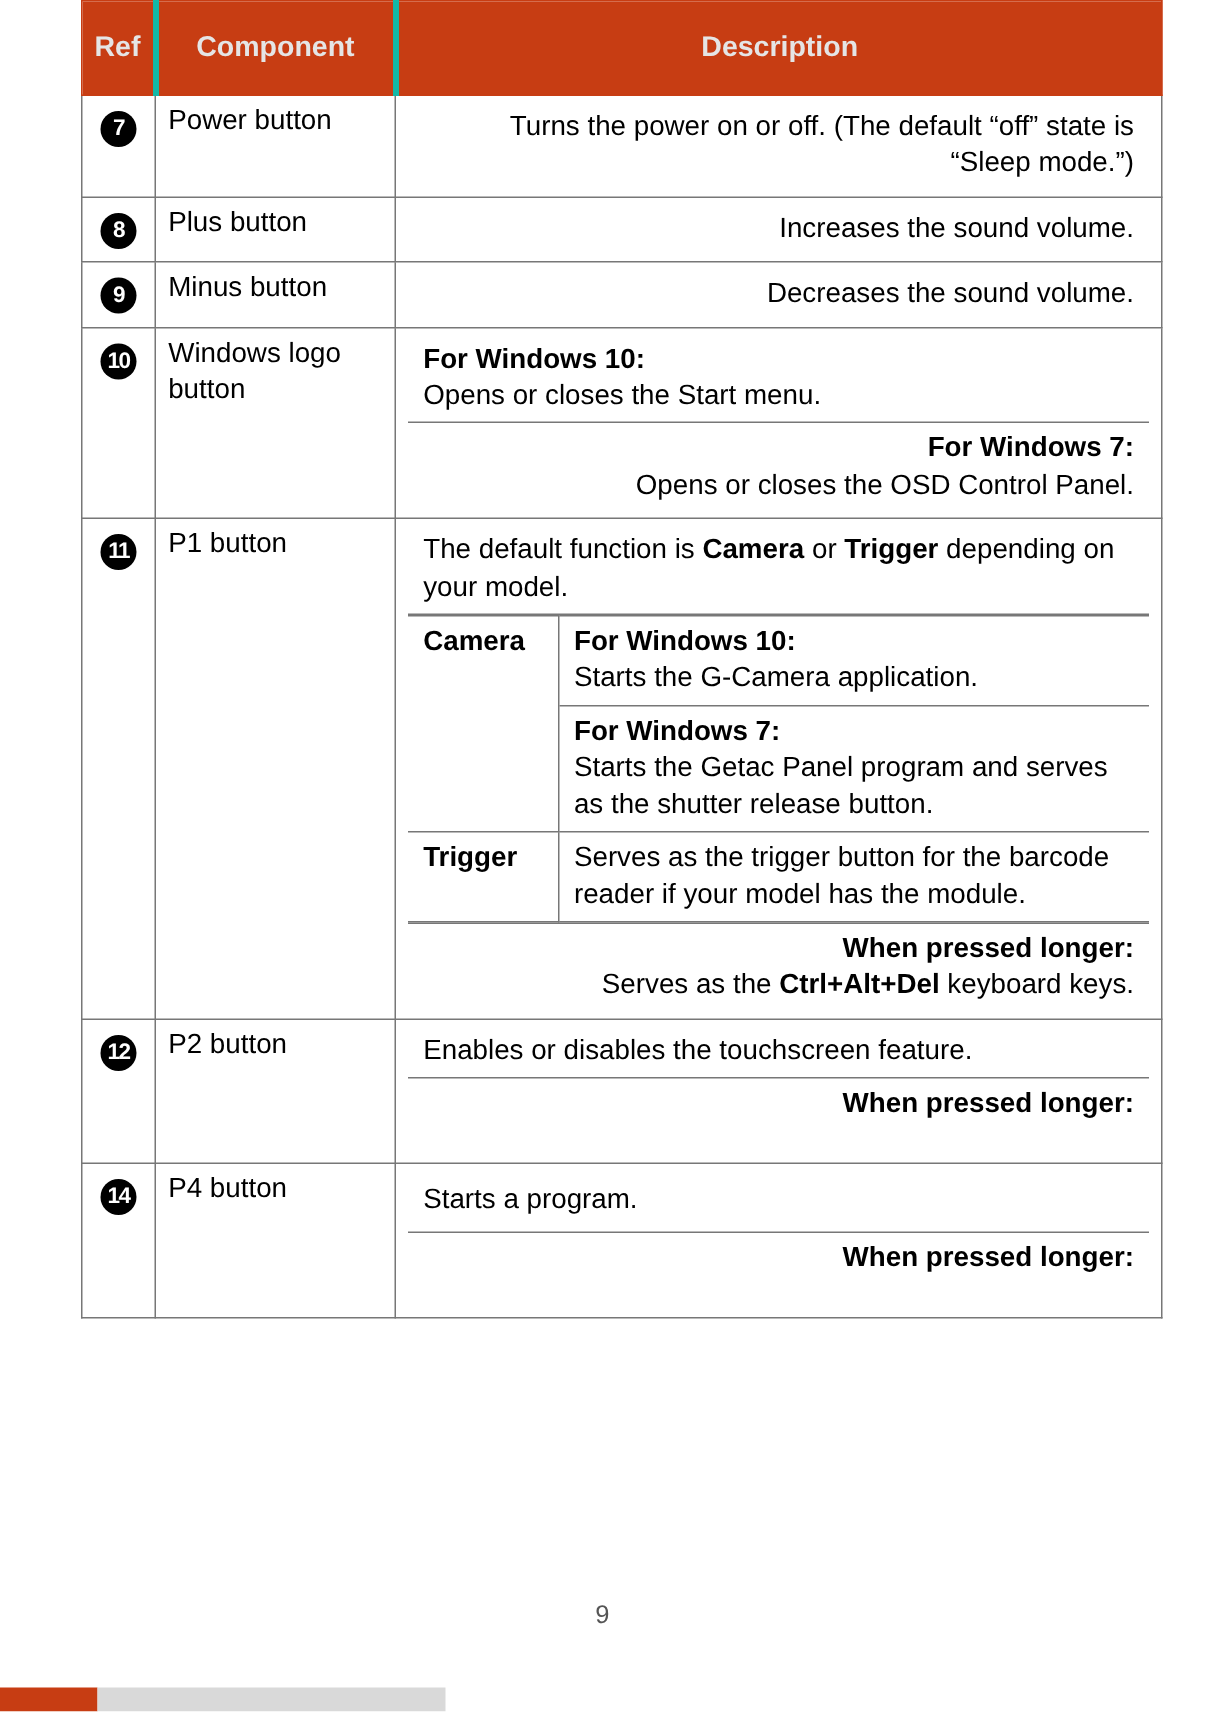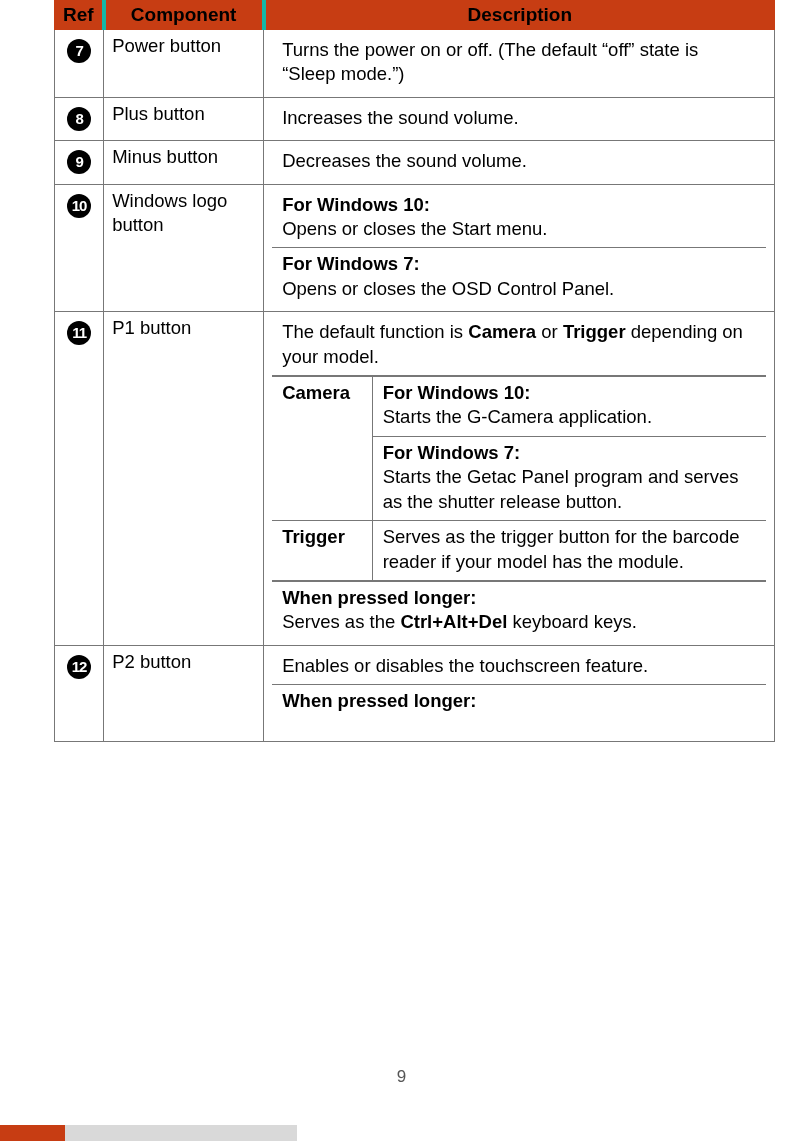--- a/index.html
+++ b/index.html
@@ -15,24 +15,24 @@
   }
   .page {
     padding: 0 28px 0 54px;
   }
   table.main {
     width: 100%;
     border-collapse: collapse;
   }
   table.main > thead > tr > th {
     background: #c73d13;
-    color: #000000;
-    font-weight: 700;
-    text-align: center;
-    padding: 3px 8px;
+    color: #e5e5e5;
+    font-weight: 700;
+    text-align: center;
+    padding: 20px 8px;
     border: 1px solid #c73d13;
     font-size: 19px;
   }
   table.main > thead > tr > th + th {
     border-left: 4px solid #14b8a6;
   }
   table.main > tbody > tr > td {
     border: 1px solid #777;
     padding: 4px 8px 4px 8px;
     vertical-align: top;
@@ -51,21 +51,21 @@
     font-weight: 400;
   }
   td.desc {
     padding: 0;
   }
   .drow {
     border-bottom: 1px solid #777;
     padding: 4px 10px 6px 10px;
     line-height: 1.32;
   }
-  .drow:last-child { border-bottom: none; }
+  .drow:last-child { border-bottom: none; text-align: right; }
   .b { font-weight: 700; }
 
   
   table.sub {
     width: 100%;
     border-collapse: collapse;
   }
   table.sub td {
     border: 1px solid #777;
     border-left: none;
@@ -214,20 +214,30 @@
       <td class="comp">P2 button</td>
       <td class="desc">
         <div class="drow">Enables or disables the touchscreen feature.</div>
         <div class="drow" style="min-height:52px;">
           <span class="b">When pressed longer:</span>
         </div>
       </td>
     </tr>
 
 
+    <tr>
+      <td class="ref"><span class="circnum">14</span></td>
+      <td class="comp">P4 button</td>
+      <td class="desc">
+        <div class="drow" style="padding-top:7px;padding-bottom:9px;">Starts a program.</div>
+        <div class="drow" style="min-height:52px;">
+          <span class="b">When pressed longer:</span>
+        </div>
+      </td>
+    </tr>
 
 
   </tbody>
 </table>
 </div>
 
 <div class="pagenum">9</div>
 <div class="footer-bars">
   <div class="fb1"></div>
     <div class="fb2"></div>

